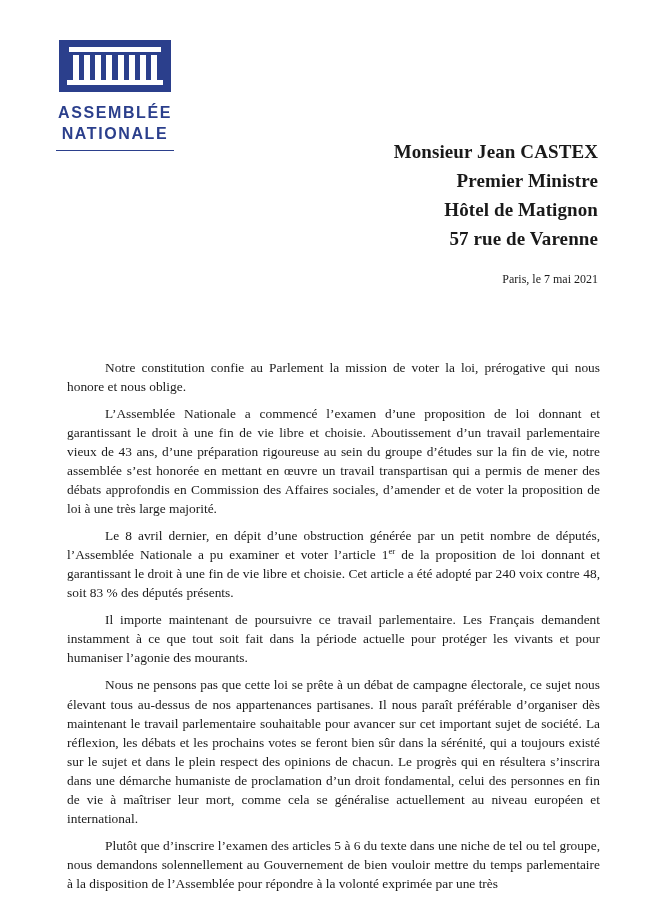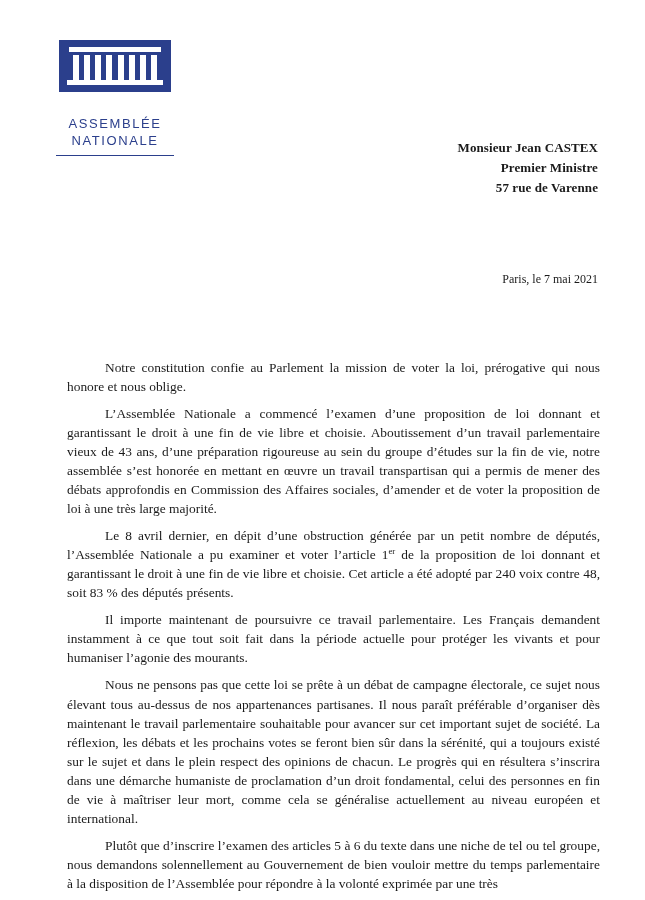--- a/index.html
+++ b/index.html
@@ -64,43 +64,43 @@
     display: flex;
     justify-content: space-between;
   }
   .logo-mark .cols span {
     display: block;
     width: 6px;
     height: 26px;
     background: #ffffff;
   }
   .logo-text {
-    margin-top: 23px;
+    margin-top: 10px;
     font-family: "Liberation Sans", sans-serif;
-    font-size: 13px;
+    font-size: 16px;
     letter-spacing: 1.6px;
     color: #2b3f8c;
     line-height: 1.32;
-    font-weight: 400;
+    font-weight: 700;
   }
   .logo-rule {
     width: 118px;
     height: 1px;
     background: #2b3f8c;
     margin: 6px auto 0 auto;
   }
 
   
   .address {
     position: absolute;
     right: 47px;
     top: 138px;
     text-align: right;
     font-weight: bold;
-    font-size: 13px;
+    font-size: 19px;
     line-height: 1.52;
     letter-spacing: 0.1px;
   }
 
   
   .date-line {
     position: absolute;
     right: 47px;
     top: 272px;
     font-size: 12px;
@@ -160,20 +160,21 @@
     <div class="logo-text">
       <div>ASSEMBLÉE</div>
       <div>NATIONALE</div>
     </div>
     <div class="logo-rule"></div>
   </div>
 
   <div class="address">
     <div>Monsieur Jean CASTEX</div>
     <div>Premier Ministre</div>
+    <div>Hôtel de Matignon</div>
     <div>57 rue de Varenne</div>
   </div>
 
   <div class="date-line">Paris, le 7 mai 2021</div>
 
 
   <div class="body-text">
     <p>Notre constitution confie au Parlement la mission de voter la loi, prérogative qui nous honore et nous oblige.</p>
     <p>L’Assemblée Nationale a commencé l’examen d’une proposition de loi donnant et garantissant le droit à une fin de vie libre et choisie. Aboutissement d’un travail parlementaire vieux de 43 ans, d’une préparation rigoureuse au sein du groupe d’études sur la fin de vie, notre assemblée s’est honorée en mettant en œuvre un travail transpartisan qui a permis de mener des débats approfondis en Commission des Affaires sociales, d’amender et de voter la proposition de loi à une très large majorité.</p>
     <p><span>Le 8 avril dernier, en dépit d’une obstruction générée par un petit nombre de députés, l’Assemblée Nationale a pu examiner et voter l’article 1</span><sup>er</sup><span> de la proposition de loi donnant et garantissant le droit à une fin de vie libre et choisie. Cet article a été adopté par 240 voix contre 48, soit 83 % des députés présents.</span></p>

